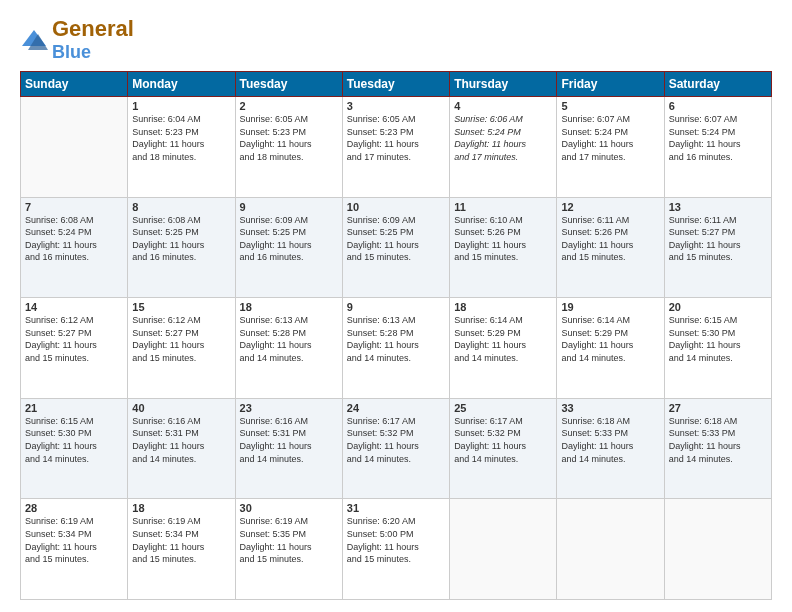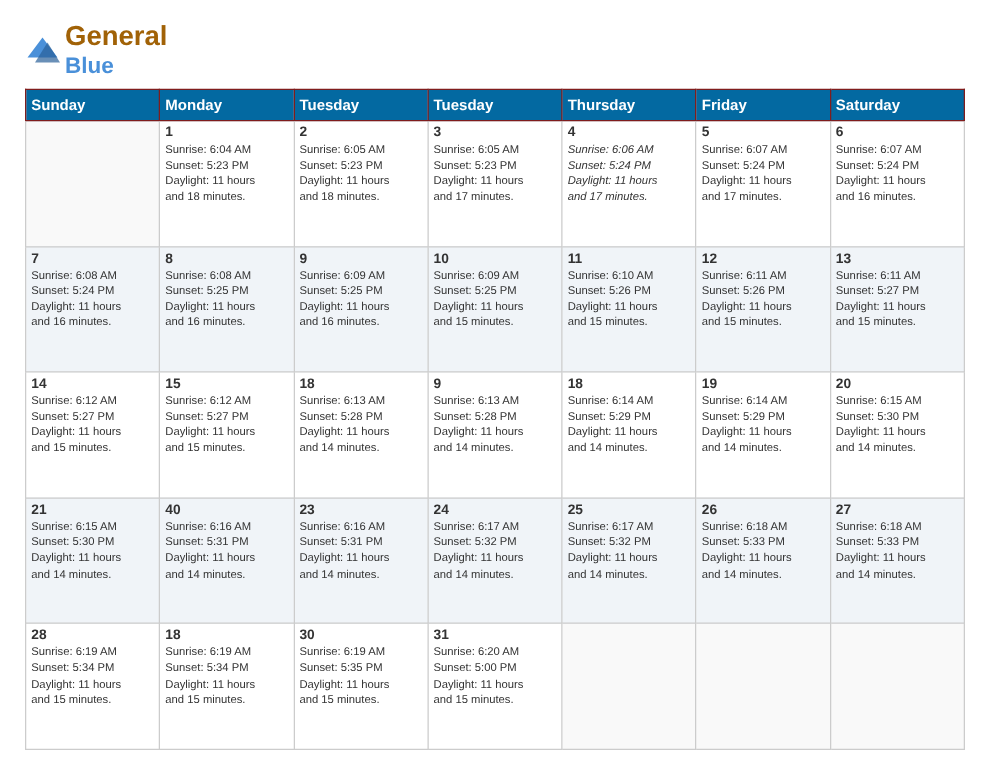--- a/index.html
+++ b/index.html
@@ -298,21 +298,21 @@
 and 14 minutes.</div>
           </td>
           <td>
             <span class="day-number">25</span>
             <div class="day-info" style="white-space: pre-line;">Sunrise: 6:17 AM
 Sunset: 5:32 PM
 Daylight: 11 hours
 and 14 minutes.</div>
           </td>
           <td>
-            <span class="day-number">26</span>
+            <span class="day-number">33</span>
             <div class="day-info" style="white-space: pre-line;">Sunrise: 6:18 AM
 Sunset: 5:33 PM
 Daylight: 11 hours
 and 14 minutes.</div>
           </td>
           <td>
             <span class="day-number">27</span>
             <div class="day-info" style="white-space: pre-line;">Sunrise: 6:18 AM
 Sunset: 5:33 PM
 Daylight: 11 hours

